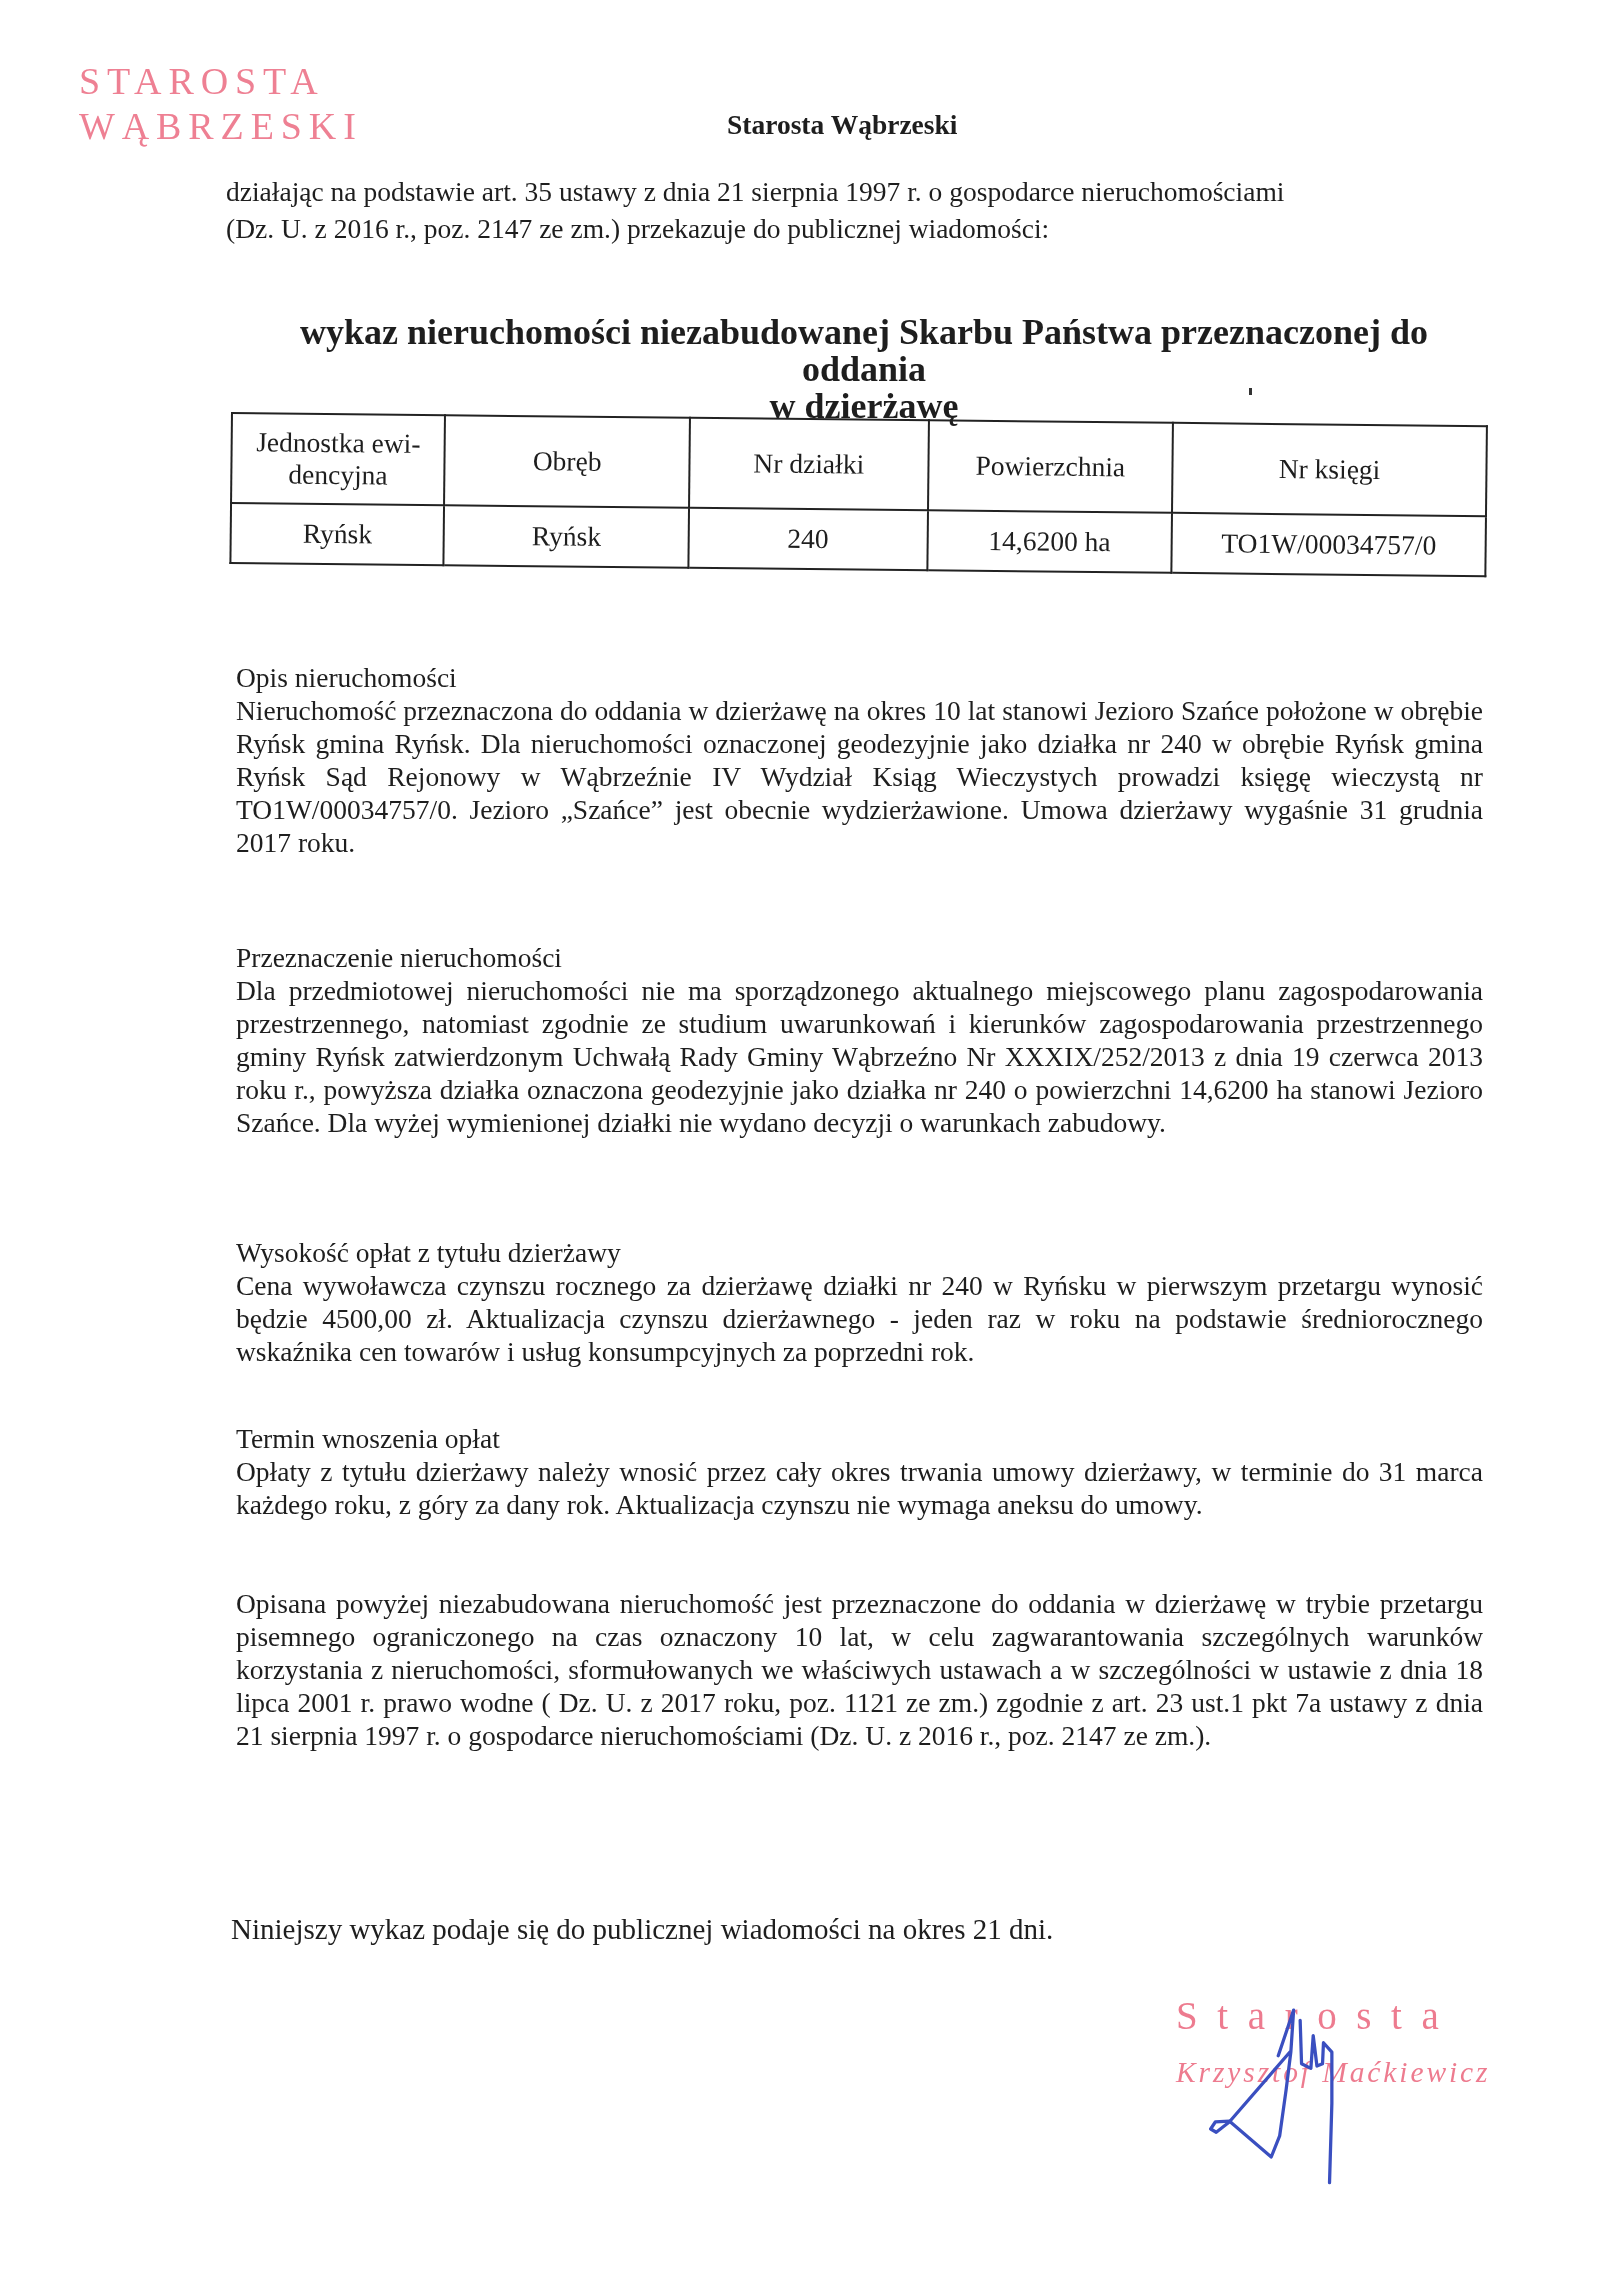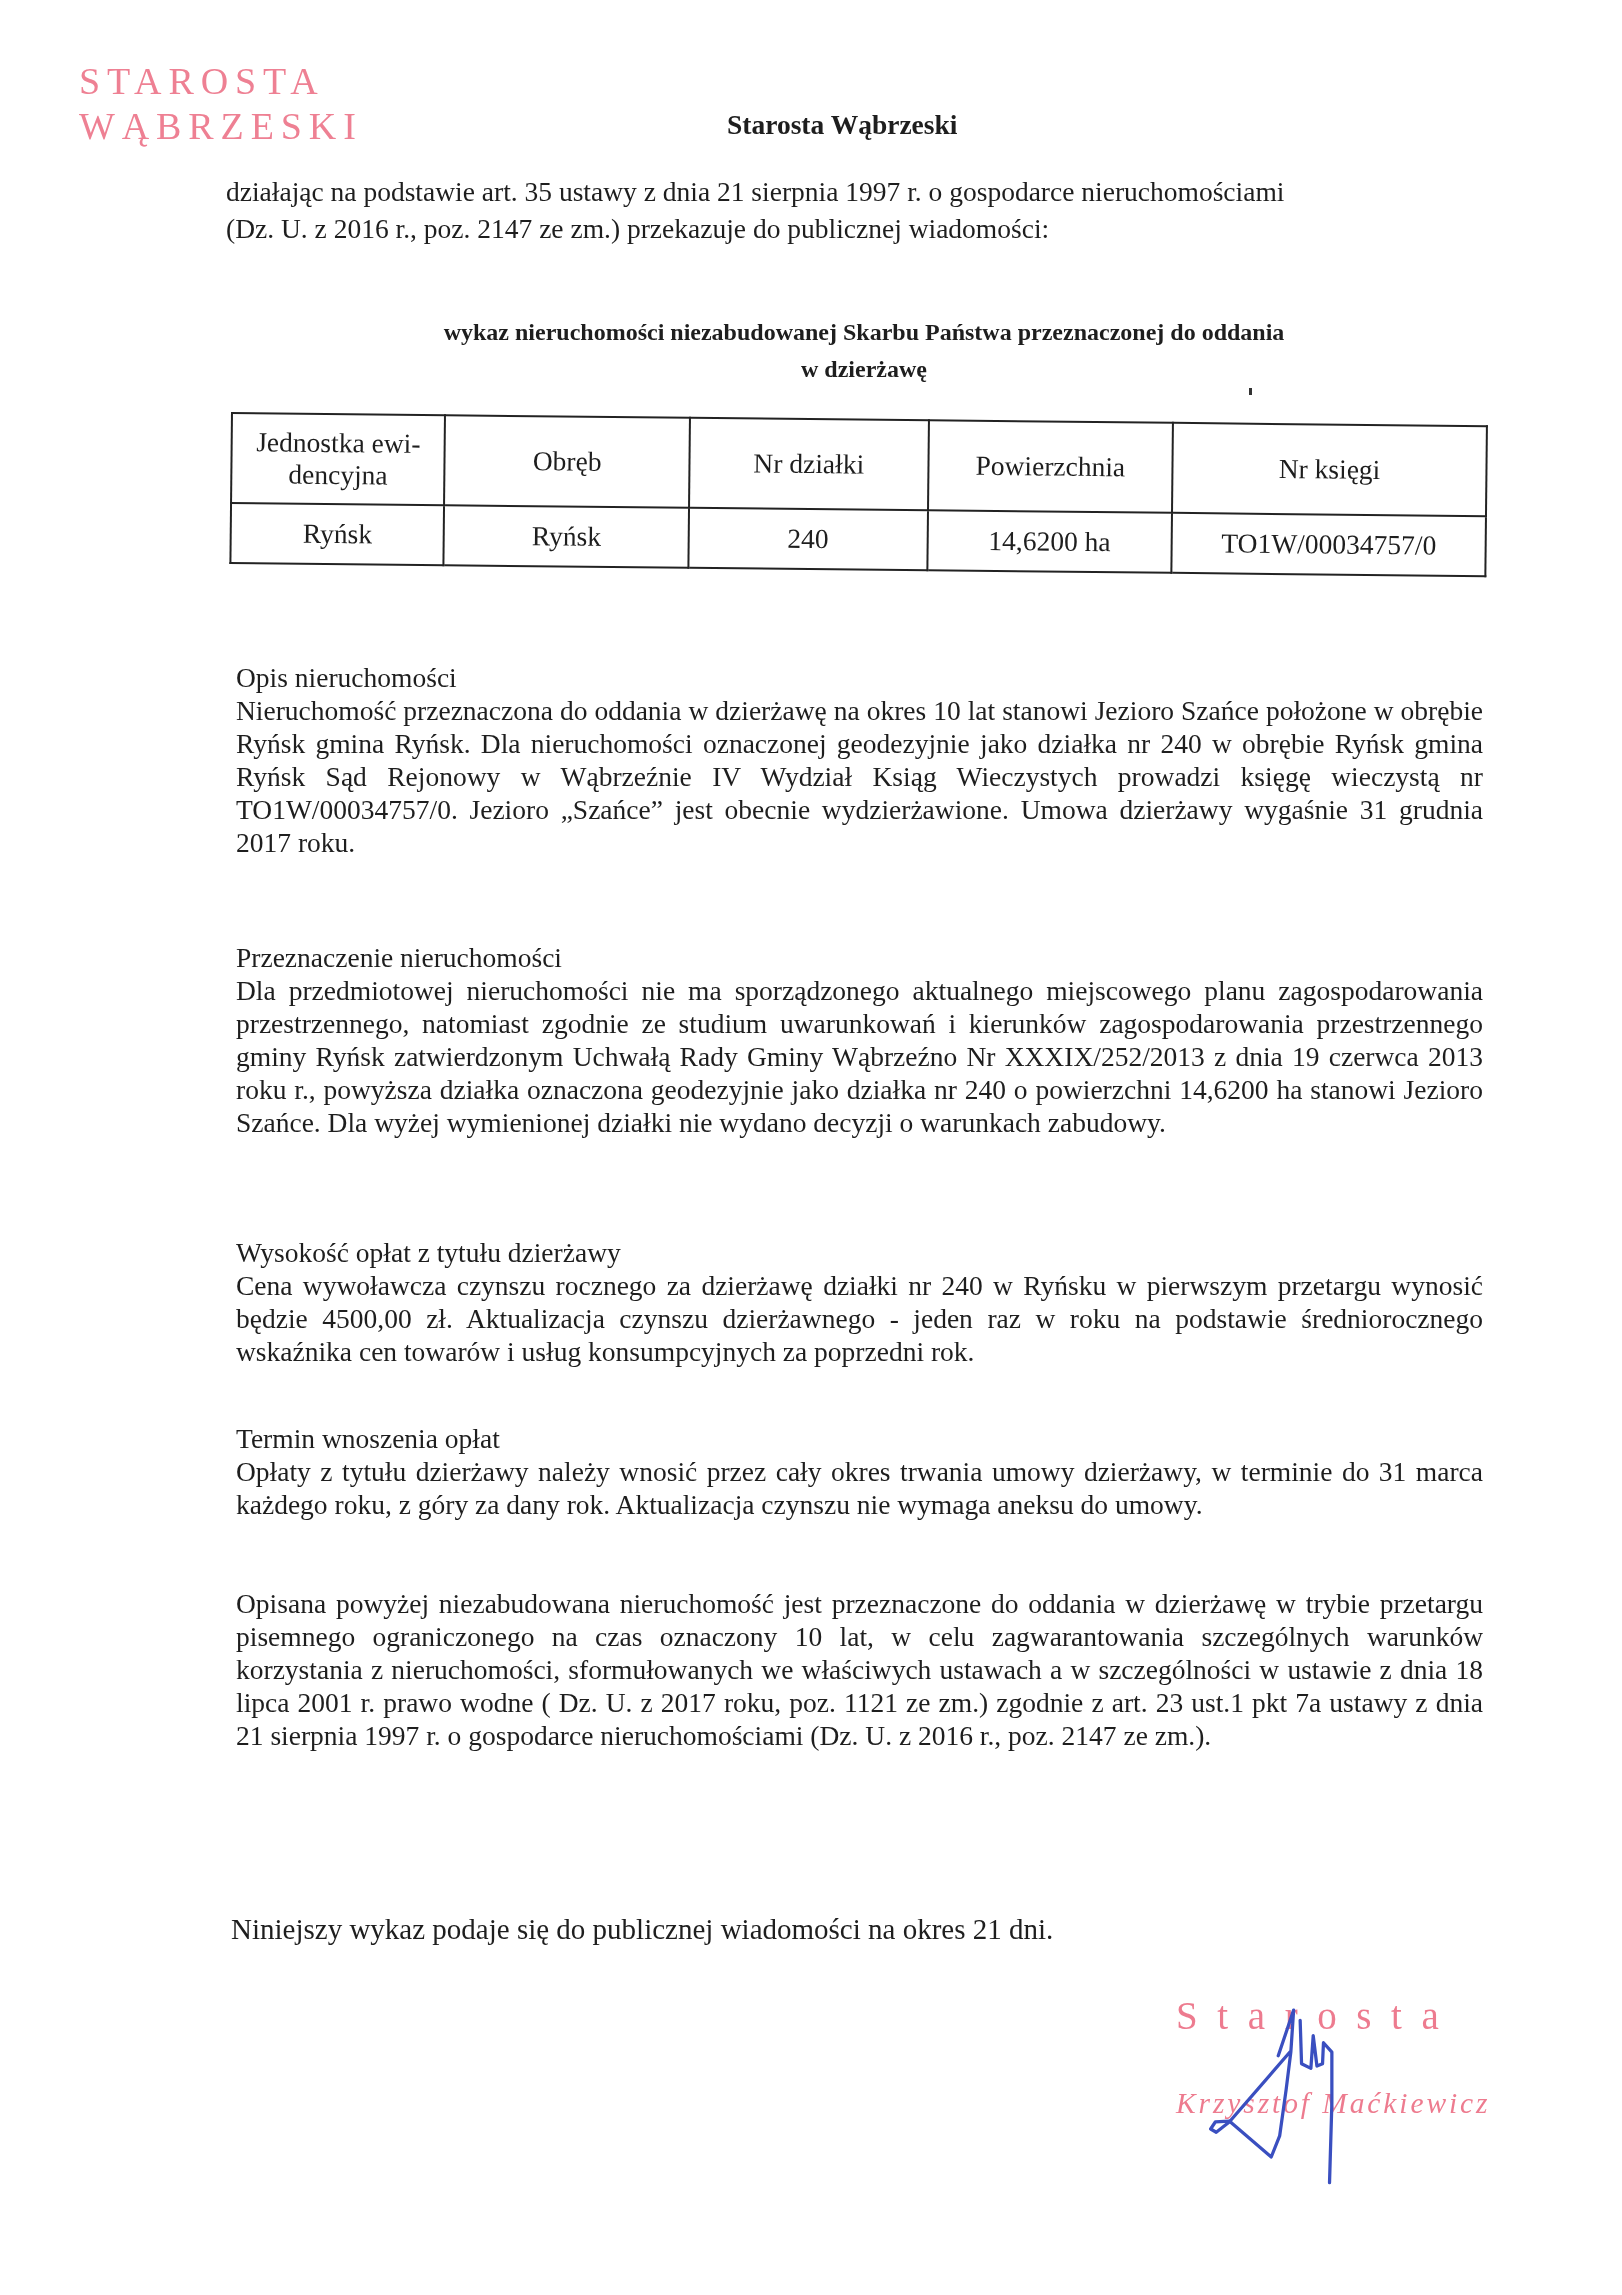--- a/index.html
+++ b/index.html
@@ -18,21 +18,21 @@
   .header-title {
     position: absolute; left: 727px; top: 109px;
     font-size: 27.5px; font-weight: bold; white-space: nowrap;
   }
   .intro {
     position: absolute; left: 226px; top: 173px; width: 1257px;
     font-size: 27.5px; line-height: 37px; 
   }
   .list-title {
     position: absolute; left: 275px; top: 314px; width: 1178px;
-    font-size: 24px; font-weight: bold; line-height: 37px; text-align: center;
+    font-size: 36px; font-weight: bold; line-height: 37px; text-align: center;
   }
   .prop-table {
     position: absolute; left: 231px; top: 412px; width: 1257px;
     border-collapse: collapse; transform: rotate(0.6deg); transform-origin: left top;
     font-size: 27.5px;
   }
   .prop-table th, .prop-table td {
     border: 2px solid #222; text-align: center; font-weight: normal;
     padding: 0 5.9px; line-height: 32px;
   }
@@ -47,21 +47,21 @@
   .closing {
     position: absolute; left: 231px; top: 1905px;
     font-size: 29px; white-space: nowrap; margin-top: 8px;
   }
   .stamp-sign {
     position: absolute; left: 1176px; top: 1993px;
     color: #e8506a; opacity: 0.75;
     font-family: "Liberation Serif", serif; white-space: nowrap;
   }
   .stamp-sign .role { font-size: 39px; letter-spacing: 19.6px; display: block; }
-  .stamp-sign .name { font-size: 29.5px; font-style: italic; letter-spacing: 2.9px; display: block; margin-top: 49px; }
+  .stamp-sign .name { font-size: 29.5px; font-style: italic; letter-spacing: 2.9px; display: block; margin-top: 18px; }
   .signature { position: absolute; left: 1178px; top: 1993px; width: 373px; height: 216px; }
   .mark { position: absolute; left: 1249px; top: 388px; width: 2.9px; height: 6.9px; background: #333; }
 </style>
 </head>
 <body>
 
 <div class="stamp-top">
   <div>STAROSTA</div>
   <div>WĄBRZESKI</div>
 </div>

